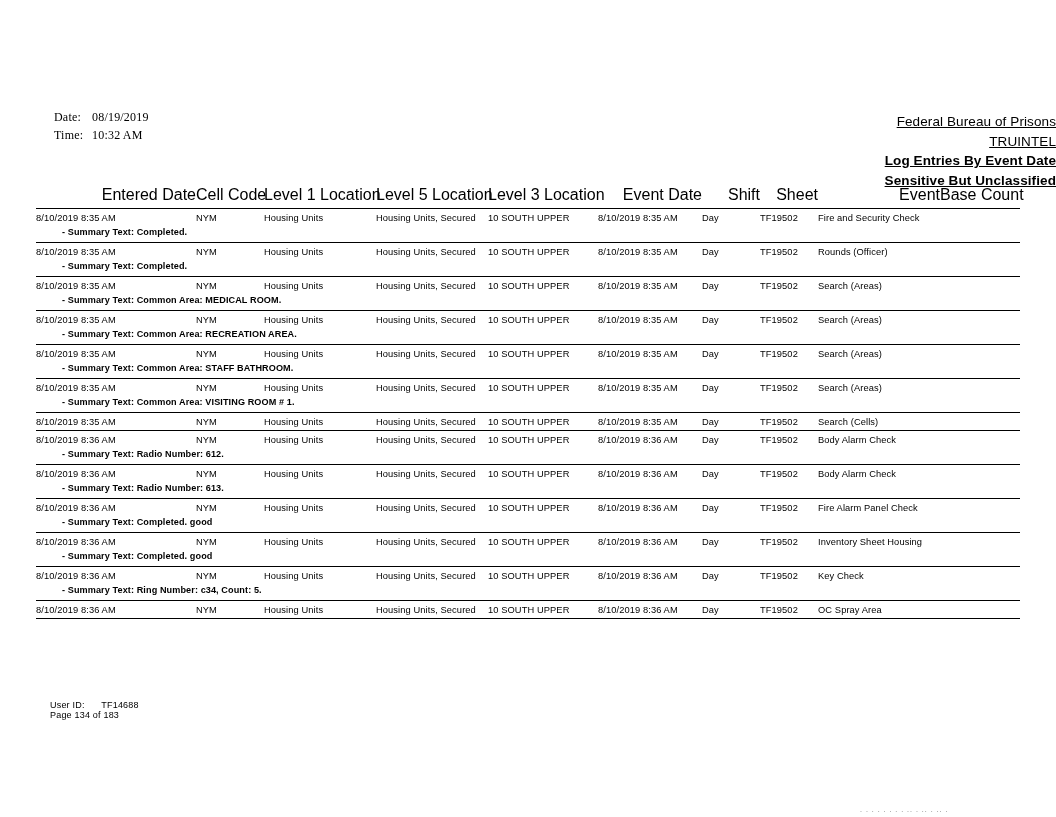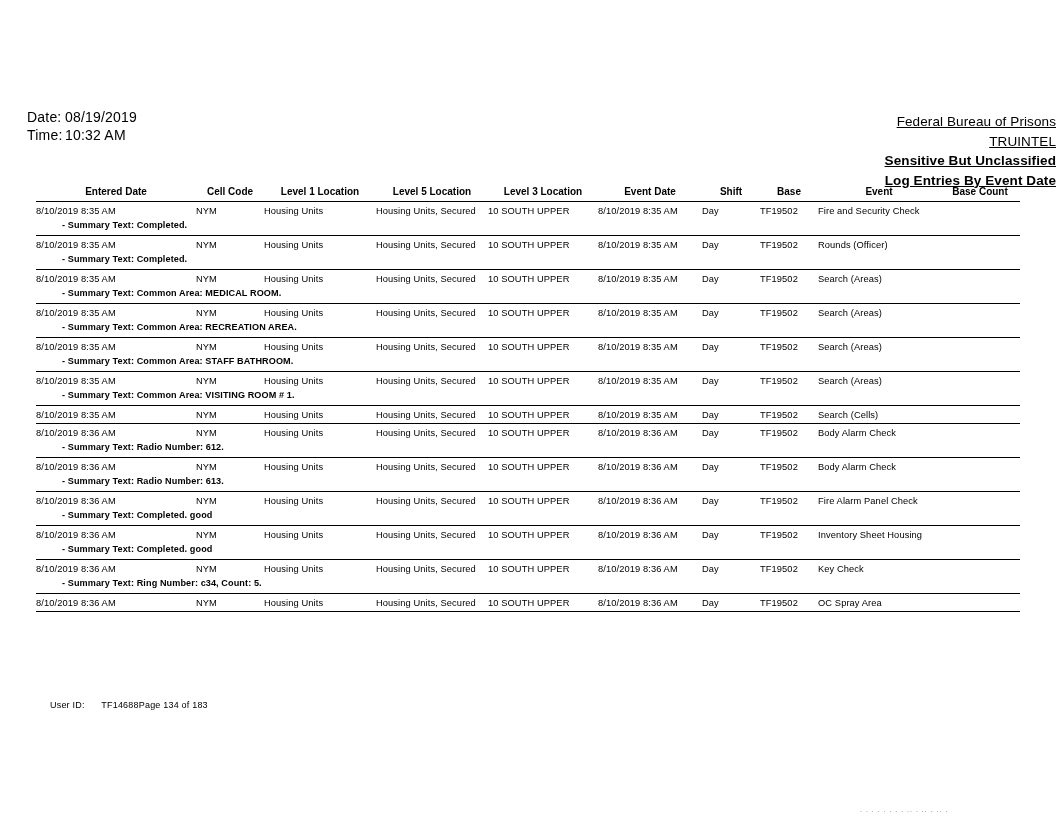--- a/index.html
+++ b/index.html
@@ -19,24 +19,25 @@
     position: absolute;
     left: 0;
     top: 0;
     width: 1056px;
     height: 817px;
   }
 
   
   .meta {
     position: absolute;
-    left: 27px;
+    left: 54px;
     top: 108px;
-    font-size: 14px;
+    font-size: 12px;
     line-height: 18px;
+    font-family: Liberation Serif, serif;
   }
   .meta-row {
     display: flex;
   }
   .meta-label {
     width: 38px;
     letter-spacing: 0.2px;
   }
   .meta-value {
     letter-spacing: 0.2px;
@@ -66,23 +67,23 @@
     left: 36px;
     top: 186px;
     width: 984px;
   }
   table.log {
     width: 984px;
     border-collapse: collapse;
     table-layout: fixed;
   }
   table.log thead th {
-    font-size: 10px;
-    font-weight: bold;
-    text-align: center;
+    font-size: 16px;
+    font-weight: normal;
+    text-align: right;
     padding: 0 0 4px 0;
     vertical-align: bottom;
     white-space: nowrap;
   }
   .head-rule td {
     border-top: 1.6px solid #000;
     height: 0;
     padding: 0;
     font-size: 0;
     line-height: 0;
@@ -127,23 +128,24 @@
   col.c-event   { width: 122px; }
   col.c-base    { width: 80px; }
 
   
   .footer {
     position: absolute;
     left: 50px;
     top: 700px;
     width: 950px;
     display: flex;
-    justify-content: flex-start;
+    justify-content: space-between;
     font-size: 9px;
     letter-spacing: 0.2px;
+    flex-direction: column;
   }
   .footer .uid-label { margin-right: 14px; }
   .footer .uid { display: inline-block; }
   .page-num { font-size: 9px; }
 
   .smudge {
     position: absolute;
     left: 860px;
     top: 806px;
     width: 150px;
@@ -168,22 +170,22 @@
     </div>
     <div class="meta-row">
       <span class="meta-label">Time:</span>
       <span class="meta-value">10:32 AM</span>
     </div>
   </div>
 
   <div class="title-block">
     <div class="title-line">Federal Bureau of Prisons</div>
     <div class="title-line">TRUINTEL</div>
+    <div class="title-line bold">Log Entries By Event Date</div>
     <div class="title-line bold">Sensitive But Unclassified</div>
-    <div class="title-line bold">Log Entries By Event Date</div>
   </div>
 
   <div class="table-wrap">
     <table class="log">
       <colgroup>
         <col class="c-entered">
         <col class="c-alpha">
         <col class="c-lvl1">
         <col class="c-lvl2">
         <col class="c-lvl3">
@@ -195,21 +197,21 @@
       </colgroup>
       <thead>
         <tr>
           <th>Entered Date</th>
           <th>Cell Code</th>
           <th>Level 1 Location</th>
           <th>Level 5 Location</th>
           <th>Level 3 Location</th>
           <th>Event Date</th>
           <th>Shift</th>
-          <th>Base</th>
+          <th>Sheet</th>
           <th>Event</th>
           <th>Base Count</th>
         </tr>
         <tr class="head-rule">
           <td colspan="10"></td>
         </tr>
       </thead>
       <tbody id="log-body">
           <tr class="entry first">
             <td class="c">8/10/2019 8:35 AM</td>

